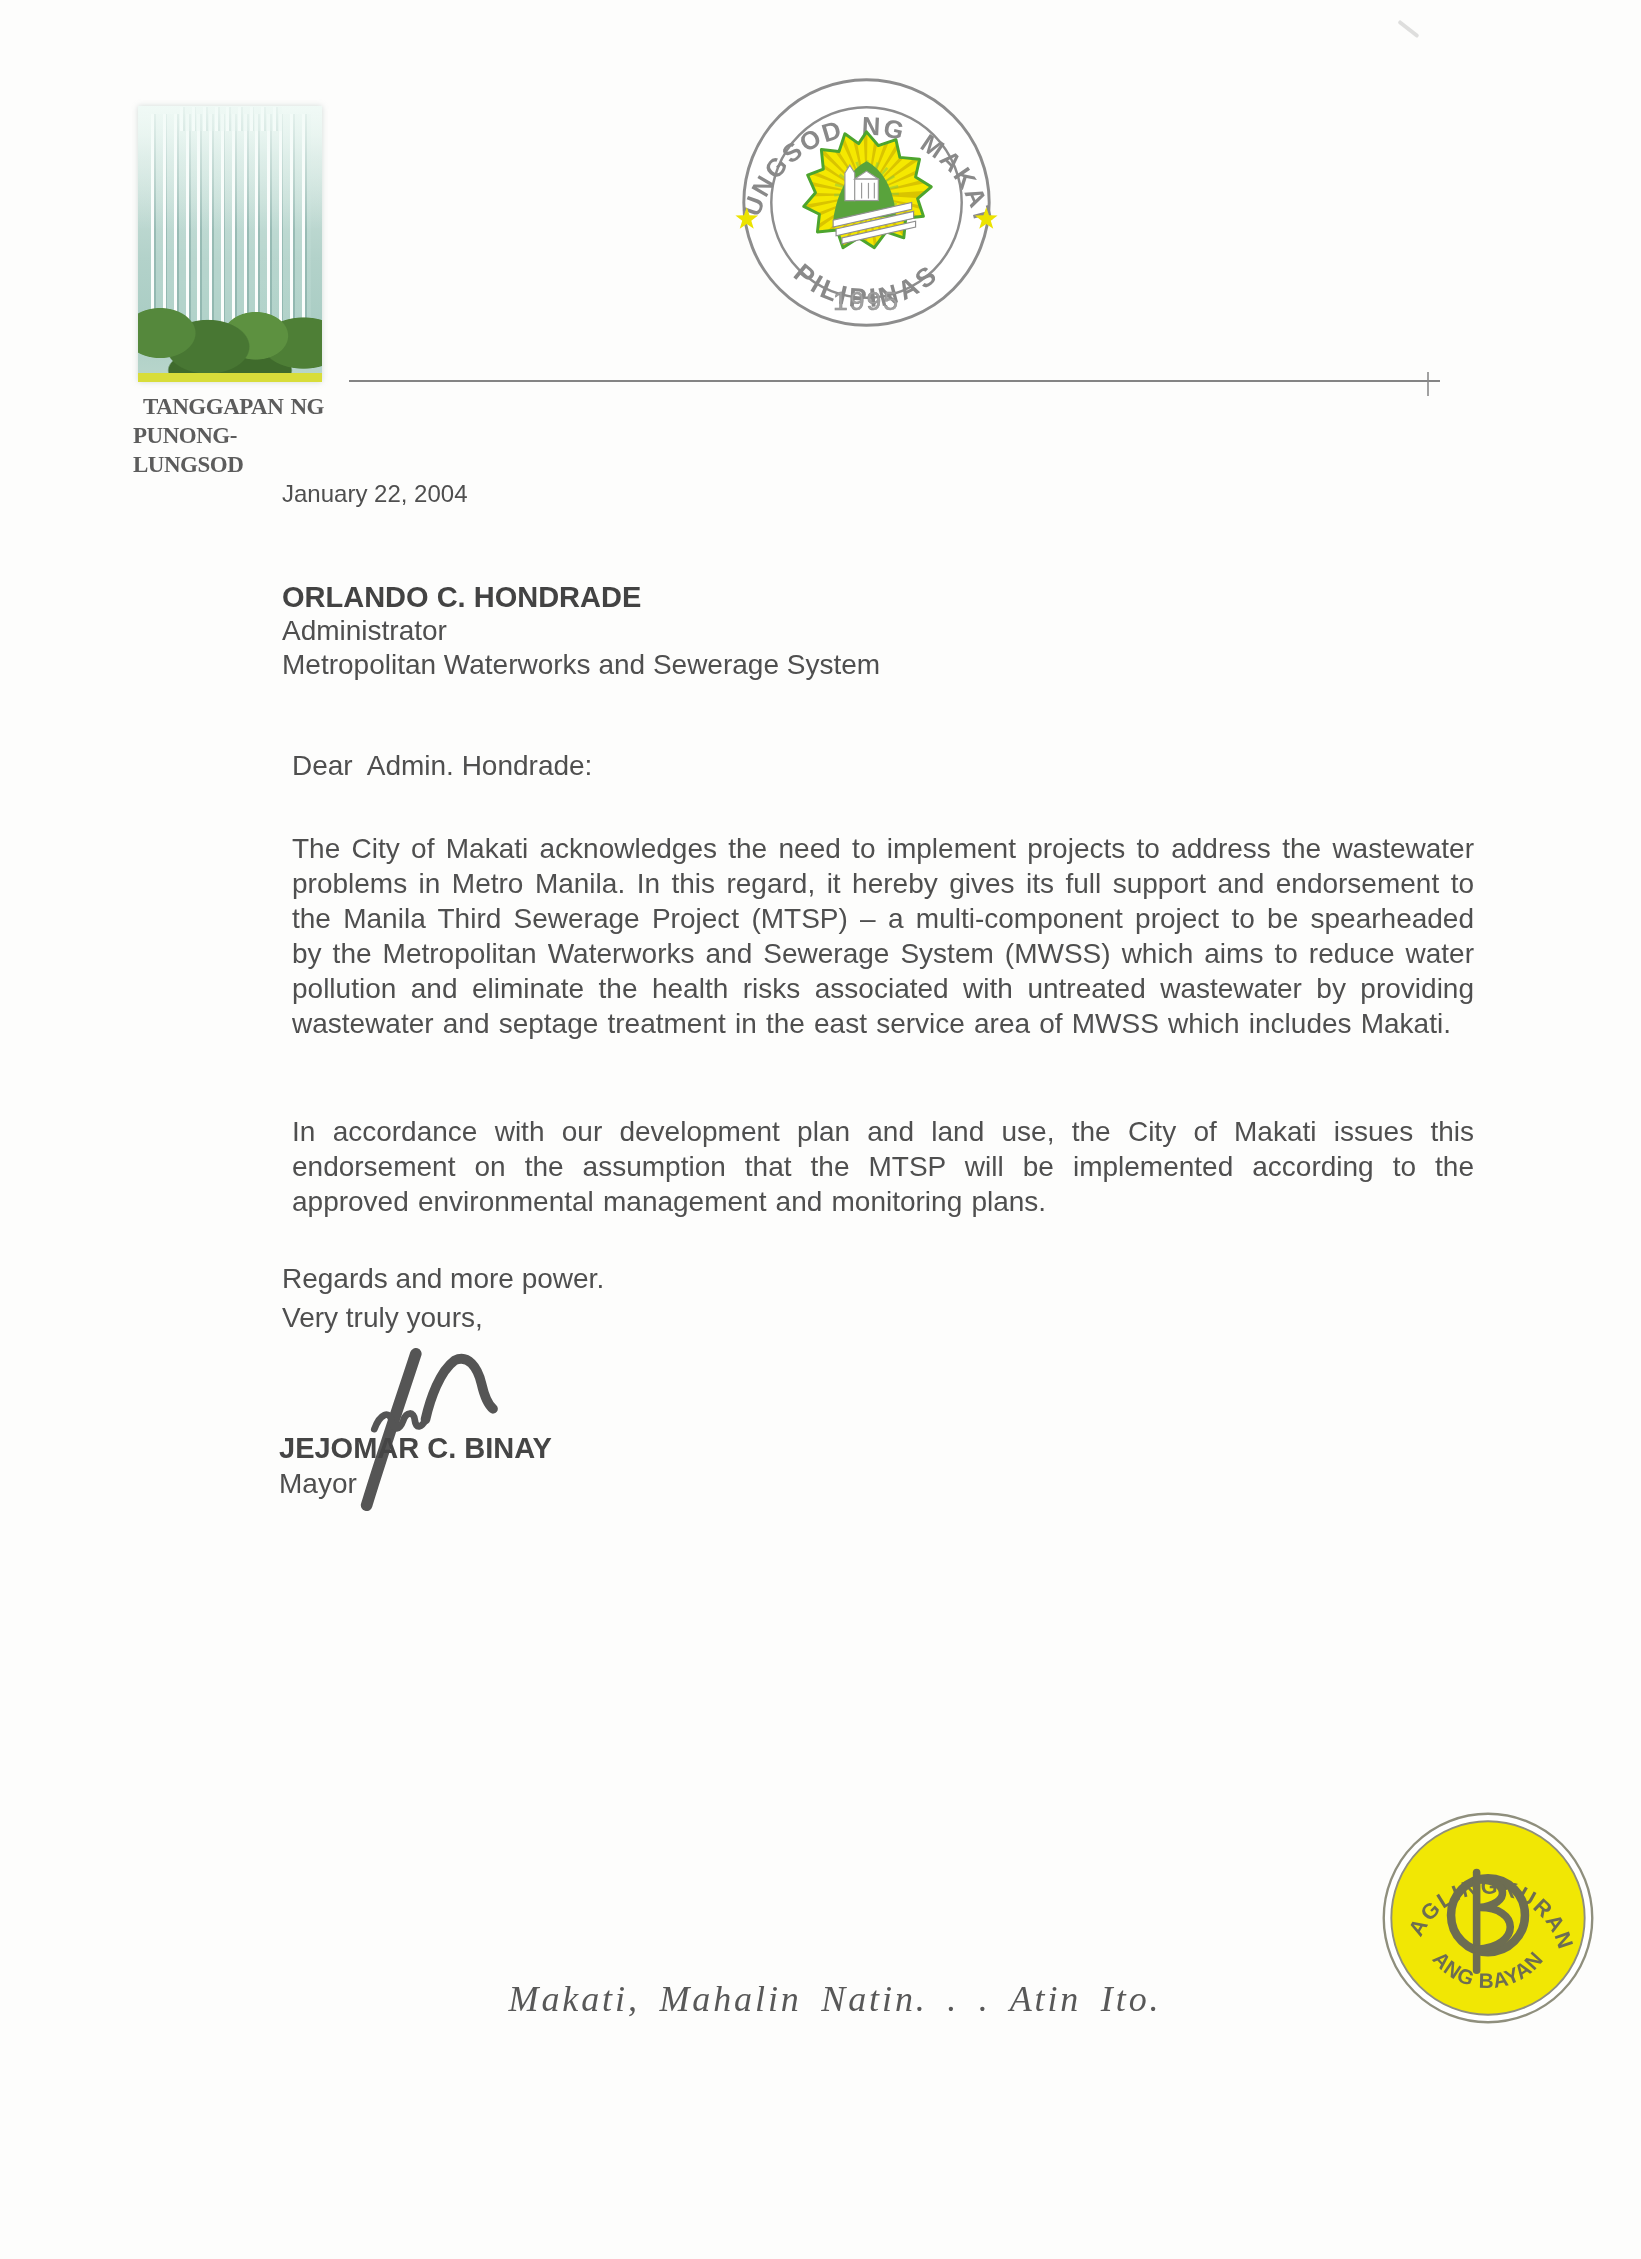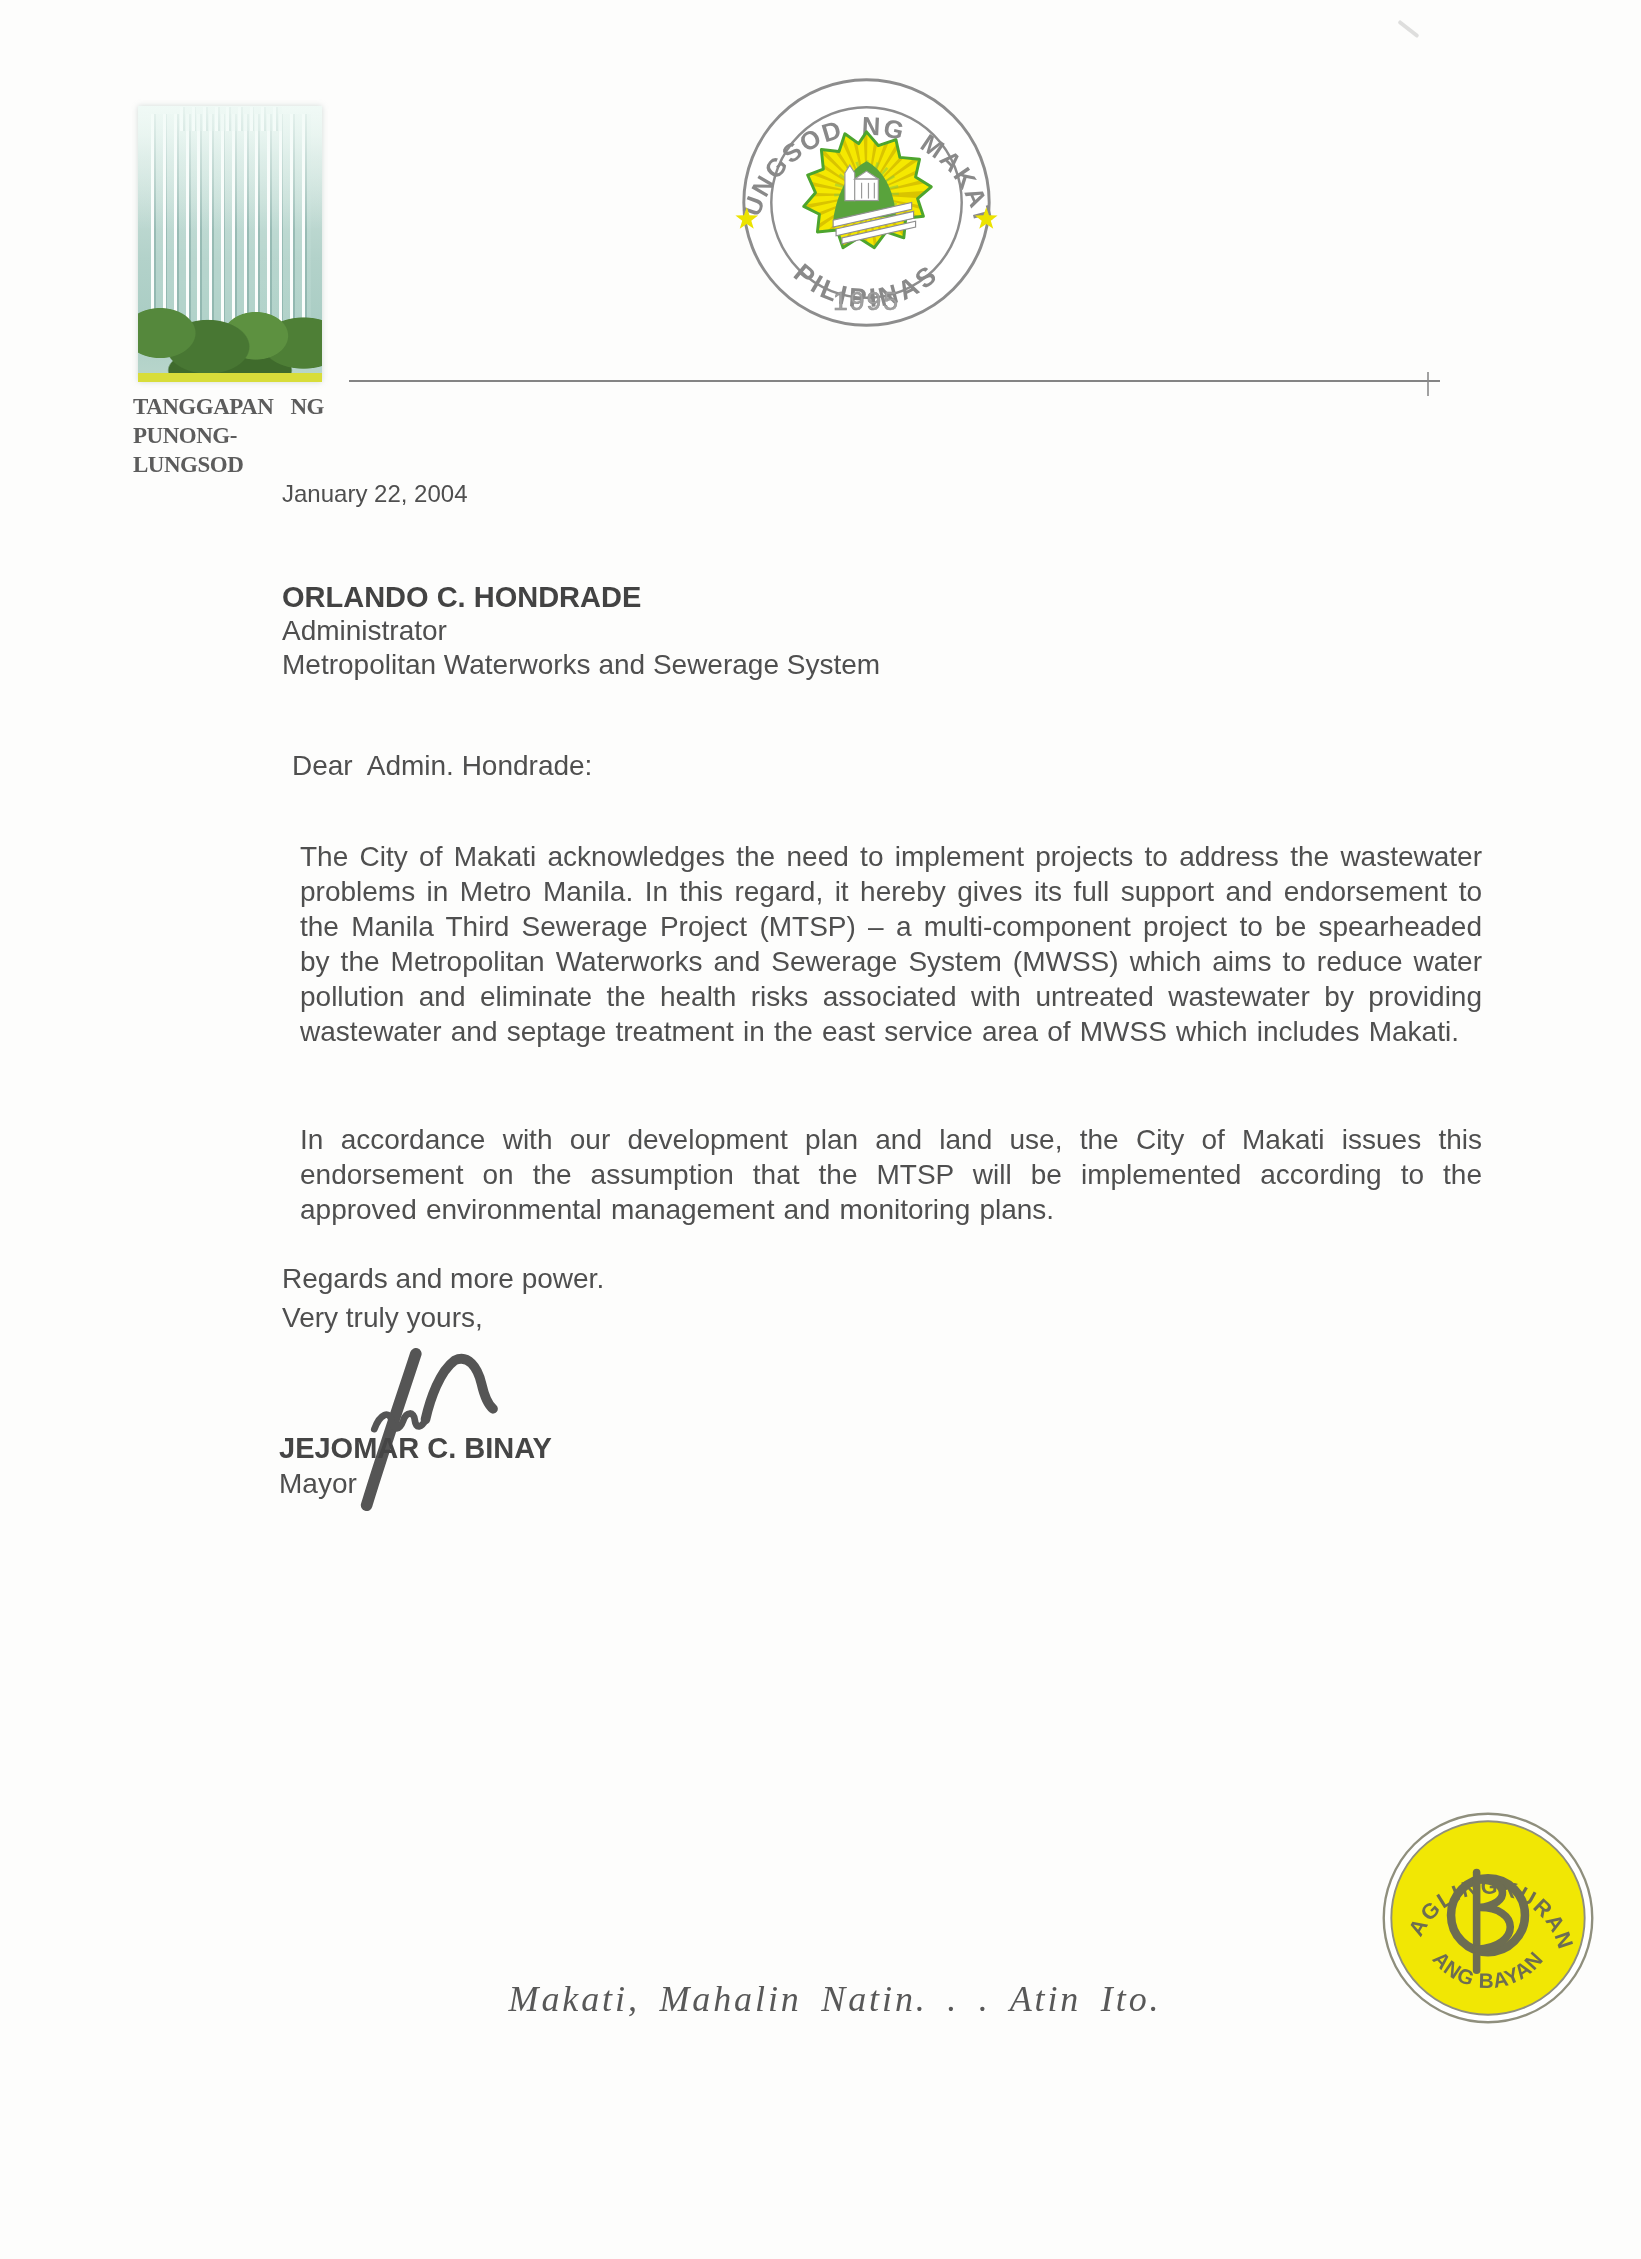--- a/index.html
+++ b/index.html
@@ -50,37 +50,37 @@
   }
   .photo .strip{
     position:absolute;left:0;right:0;bottom:0;height:8.7px;background:#d8dd3a;
   }
   
   .office{
     position:absolute;left:133px;top:392px;width:191px;
     font-family:"Liberation Serif", serif;font-weight:700;
     font-size:23px;line-height:29px;color:#5c5c5c;letter-spacing:-0.5px;
   }
-  .office .l1{display:flex;justify-content:space-between;}
+  .office .l1{display:flex;justify-content:space-between;margin-left:10px;}
   
   .city-seal{position:absolute;left:734px;top:70px;width:265px;height:265px;}
   .seal-arc{font-family:"Liberation Sans", sans-serif;font-weight:700;fill:#898989;}
   .footer-seal{position:absolute;left:1379px;top:1809px;width:218px;height:218px;}
   .fseal-arc{font-family:"Liberation Sans", sans-serif;font-weight:700;fill:#6d6d52;}
   
   .rule{position:absolute;left:349px;top:380px;width:1091px;height:1.9px;background:#6e6e6e;opacity:.85;}
   .rule-tick{position:absolute;left:1427px;top:372px;width:1.9px;height:24px;background:#8a8a8a;opacity:.8;}
   .smudge{position:absolute;left:1396px;top:27px;width:25px;height:3.9px;background:#b9b9b9;opacity:.45;transform:rotate(38deg);border-radius:1.9px;}
   
   .date{position:absolute;left:282px;top:480px;font-size:24px;}
   .recipient{position:absolute;left:282px;top:580px;font-size:28px;line-height:34px;}
   .recipient .rname{font-weight:700;font-size:29px;color:#434343;}
   .salutation{position:absolute;left:292px;top:750px;font-size:28px;white-space:pre-wrap;}
   .para{
-    position:absolute;left:282px;width:1182px;margin:18px;
+    position:absolute;left:282px;width:1182px;margin:10px;
     font-size:28px;line-height:35px;text-align:justify;word-spacing:1.4px;
   }
   .p1{top:821px;}
   .p2{top:1104px;}
   .regards{position:absolute;left:282px;top:1235px;font-size:28px;margin-top:28px;}
   .valediction{position:absolute;left:282px;top:1302px;font-size:28px;}
   .signature{position:absolute;left:326px;top:1348px;width:198px;height:166px;}
   .signer-name{position:absolute;left:279px;top:1432px;font-size:29px;font-weight:700;color:#454545;}
   .signer-title{position:absolute;left:279px;top:1468px;font-size:28px;}
   

